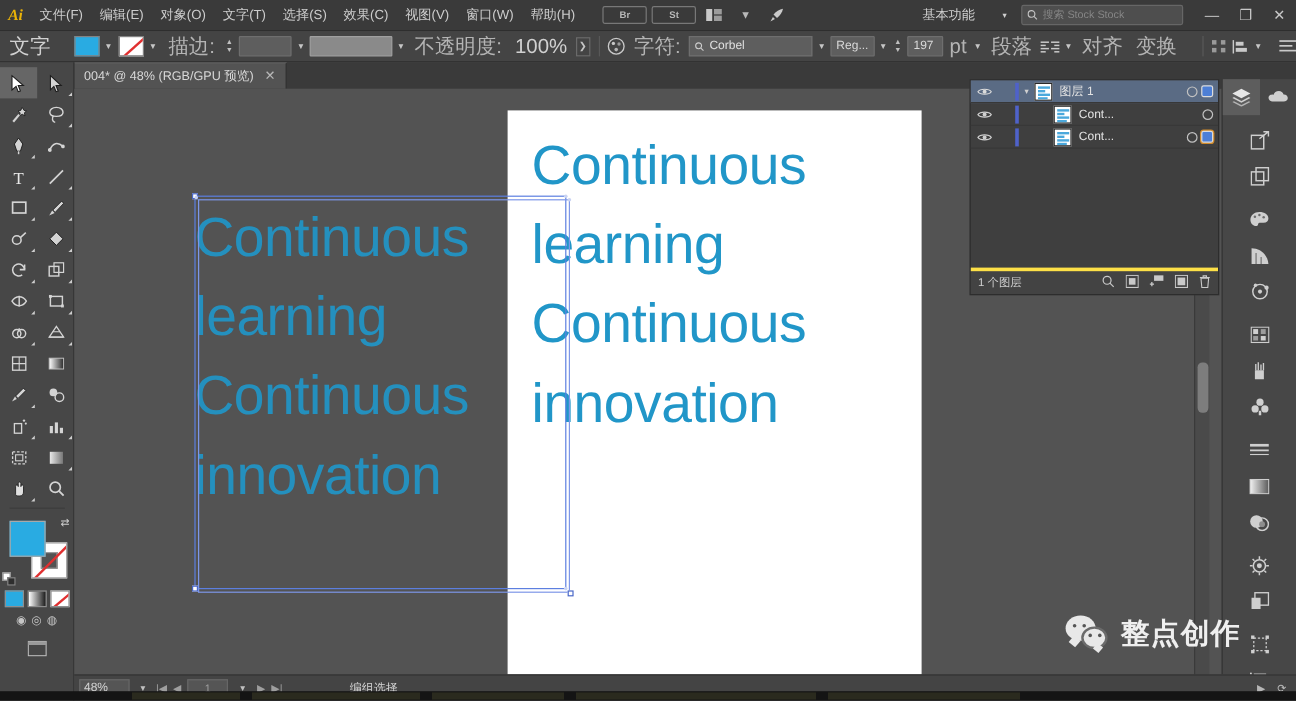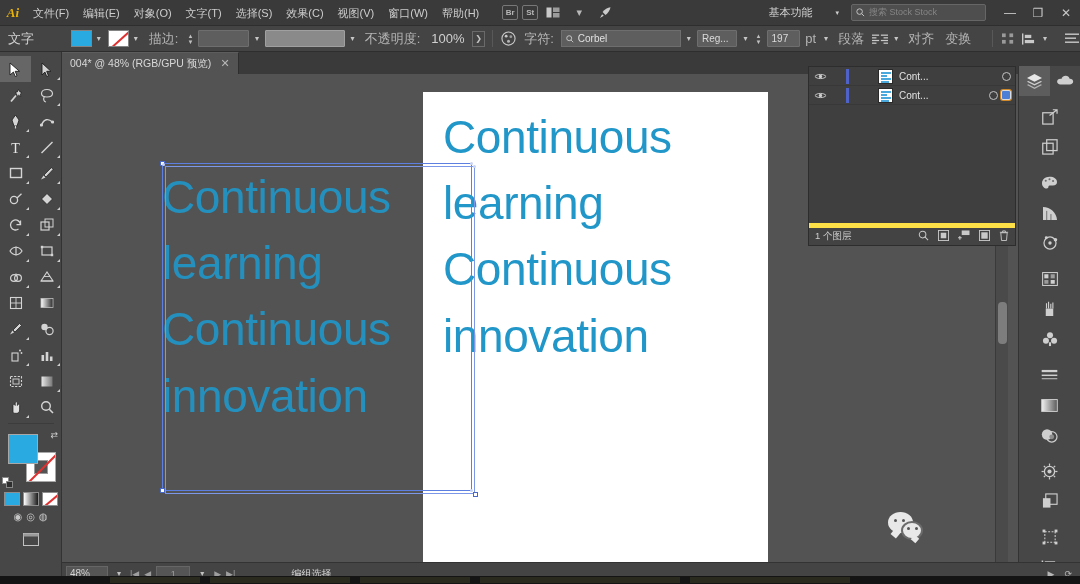--- a/index.html
+++ b/index.html
@@ -26,21 +26,21 @@
   .menu-item {
     padding: 0 7px; height: 26px; line-height: 26px;
     font-size: 11px; color: #cdcdcd; white-space: nowrap; cursor: default;
   }
   .mb-spacer { flex: 0 0 14px; }
   .mb-icon {
     width: 22px; height: 18px; margin: 0 2px; display: flex;
     align-items: center; justify-content: center;
     color: #b8b8b8; font-size: 11px; border-radius: 2px;
   }
-  .mb-icon.framed { border: 1px solid #787878; width: 16px; height: 15px; font-size: 8px; font-weight: bold; }
+  .mb-icon.framed { border: 1px solid #787878; width: 37px; height: 15px; font-size: 8px; font-weight: bold; }
   .mb-right { margin-left: auto; display: flex; align-items: center; height: 26px; }
   .workspace-sel {
     font-size: 11px; color: #cfcfcf; padding: 0 4px; display: flex;
     align-items: center; gap: 23px; white-space: nowrap;
   }
   .stock-search {
     width: 135px; height: 17px; background: #4e4e4e; border: 1px solid #666;
     border-radius: 2px; margin-left: 8px; display: flex; align-items: center;
     padding: 0 4px; gap: 4px;
   }
@@ -50,21 +50,21 @@
     width: 28px; height: 26px; display: flex; align-items: center;
     justify-content: center; color: #c8c8c8; font-size: 12px;
   }
 
   
   .ctrlbar {
     position: absolute; left: 0; top: 26px; width: 1080px; height: 26px;
     background: #444444; display: flex; align-items: center;
     border-bottom: 1px solid #2e2e2e; padding-left: 4px; gap: 3px;
   }
-  .cb-label { font-size: 13px; color: #d0d0d0; white-space: nowrap; padding: 0 4px; }
+  .cb-label { font-size: 17px; color: #d0d0d0; white-space: nowrap; padding: 0 4px; }
   .cb-label.dim { color: #b4b4b4; }
   .swatch-wrap { display: flex; align-items: center; gap: 1px; }
   .swatch {
     width: 21px; height: 17px; border: 1px solid #838383; background: #29abe2;
   }
   .swatch.none { background: #ffffff; position: relative; overflow: hidden; }
   .swatch.none::after {
     content: ''; position: absolute; left: -4px; top: 8px; width: 30px; height: 1.6px;
     background: #e03030; transform: rotate(-42deg);
   }
@@ -215,21 +215,21 @@
     position: relative; overflow: hidden; flex: 0 0 15px;
   }
   .thumb-sq i { position: absolute; display: block; background: #4aa8dc; height: 2px; left: 2px; }
   .lp-name { padding-left: 6px; white-space: nowrap; overflow: hidden; }
   .lp-right { margin-left: auto; display: flex; align-items: center; gap: 3px; padding-right: 4px; }
   .circ { width: 9px; height: 9px; border-radius: 50%; border: 1.4px solid #c2c2c2; }
   .tgt { width: 10px; height: 10px; border-radius: 2px; background: #4d7fd6; border: 1px solid #dcdcdc; }
   .tgt.orange { background: #4d7fd6; box-shadow: 0 0 0 1px #d08a2a; }
   .lp-foot {
     position: absolute; left: 0; bottom: 0; width: 206px; height: 22px;
-    background: #434343; border-top: 5px solid #fde047; display: flex; align-items: center;
+    background: #434343; border-top: 3px solid #fde047; display: flex; align-items: center;
     padding: 0 6px; font-size: 9.5px; color: #d0d0d0; gap: 10px;
   }
   .lp-foot .icons { margin-left: auto; display: flex; gap: 9px; color: #c9c9c9; font-size: 10px; }
 
   
   .dock {
     position: absolute; right: 0; top: 66px; width: 62px; height: 496px;
     background: #474747; border-left: 1px solid #333;
     display: flex; flex-direction: column; align-items: stretch;
   }
@@ -687,20 +687,42 @@
     </div>
 
     <div class="vscroll" style="top:0;height:488px;">
       <div class="thumb"></div>
     </div>
   </div>
 
   <div class="layers">
     <div class="lp-rows">
 
+      <div class="lp-row sel">
+        <span class="eye">
+          <svg width="13" height="9" viewBox="0 0 14 9">
+              <path d="M1 4.5C3 1.5 11 1.5 13 4.5 11 7.5 3 7.5 1 4.5z" fill="none" stroke="#dcdcdc" stroke-width="1"></path>
+              <circle cx="7" cy="4.5" r="1.8" fill="#dcdcdc"></circle>
+            </svg>
+        </span>
+        <span class="lockcol"></span>
+        <span class="colorbar"></span>
+        <span class="twisty">▾</span>
+        <span class="thumb-sq">
+          <i style="top:2px;width:10px;"></i>
+            <i style="top:5px;width:6px;"></i>
+            <i style="top:8px;width:10px;"></i>
+            <i style="top:11px;width:8px;"></i>
+        </span>
+        <span class="lp-name">图层 1</span>
+        <span class="lp-right">
+          <span class="circ"></span>
+          <span class="tgt"></span>
+        </span>
+      </div>
 
       <div class="lp-row">
         <span class="eye">
           <svg width="13" height="9" viewBox="0 0 14 9">
               <path d="M1 4.5C3 1.5 11 1.5 13 4.5 11 7.5 3 7.5 1 4.5z" fill="none" stroke="#cfcfcf" stroke-width="1"></path>
               <circle cx="7" cy="4.5" r="1.8" fill="#cfcfcf"></circle>
             </svg>
         </span>
         <span class="lockcol"></span>
         <span class="colorbar"></span>
@@ -957,20 +979,21 @@
 
   <div class="watermark">
     <div class="wm-chat">
       <span class="wm-b1"></span>
       <span class="wm-eye" style="left:6px; top:7px;"></span>
       <span class="wm-eye" style="left:14px; top:7px;"></span>
       <span class="wm-b2"></span>
       <span class="wm-eye" style="left:19px; top:15px;"></span>
       <span class="wm-eye" style="left:27px; top:15px;"></span>
     </div>
+    <div class="wm-text">整点创作</div>
   </div>
 
   <div class="taskbar">
     <span class="seg" style="left:110px; width:90px;"></span>
     <span class="seg" style="left:210px; width:140px;"></span>
     <span class="seg" style="left:360px; width:110px;"></span>
     <span class="seg" style="left:480px; width:200px;"></span>
     <span class="seg" style="left:690px; width:160px;"></span>
   </div>
 

